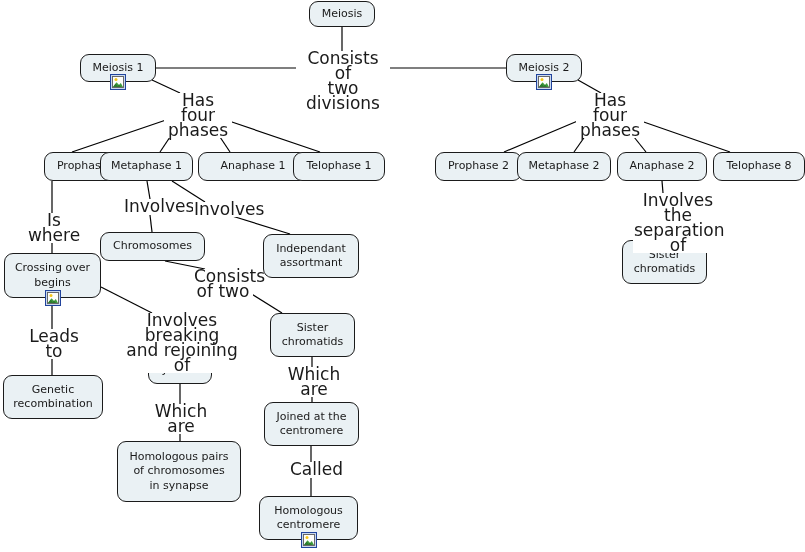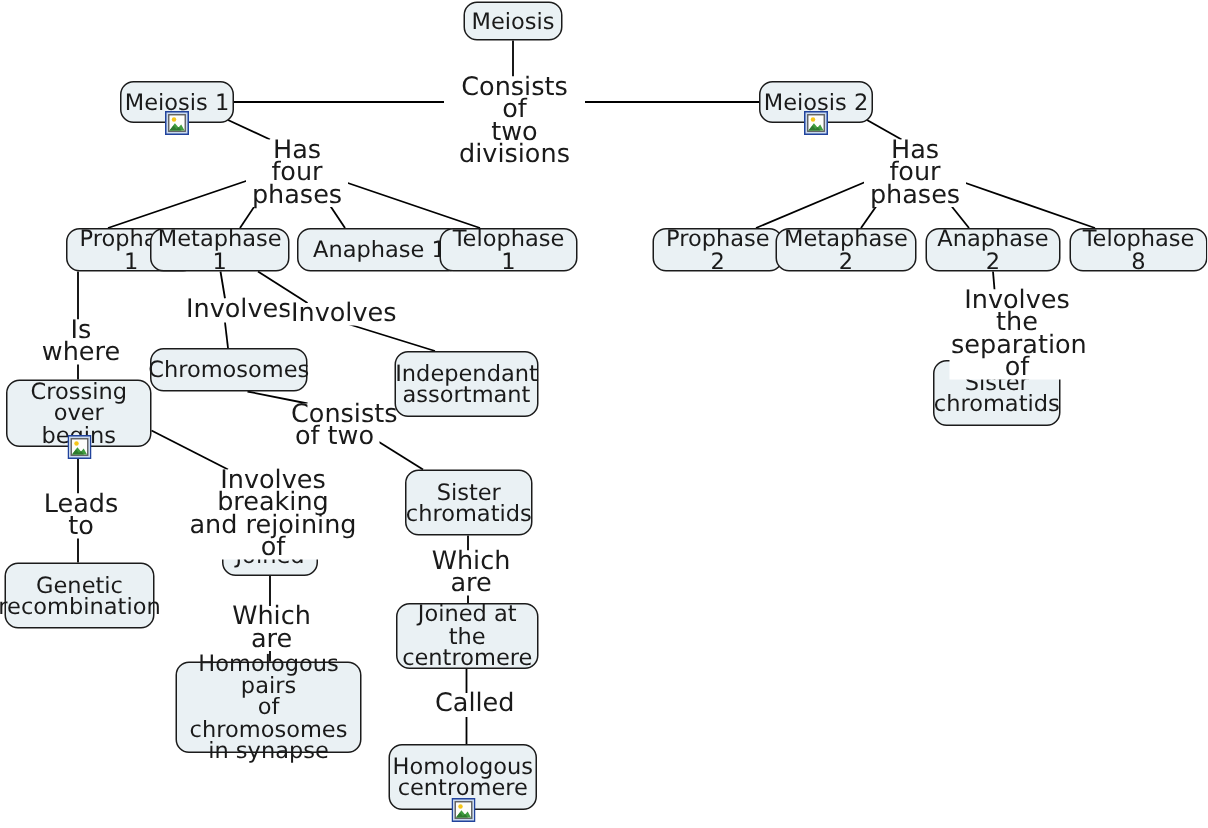--- a/index.html
+++ b/index.html
@@ -25,21 +25,21 @@
     height: 552px;
     pointer-events: none;
   }
   .node {
     position: absolute;
     box-sizing: border-box;
     background: #eaf1f4;
     border: 1.3px solid #1b1b1b;
     border-radius: 9px;
     color: #1a1a1a;
-    font-size: 15px;
+    font-size: 11px;
     line-height: 14.5px;
     display: flex;
     align-items: center;
     justify-content: center;
     text-align: center;
     padding: 2px 2px;
     white-space: pre-line;
     z-index: 2;
   }
   .label {

